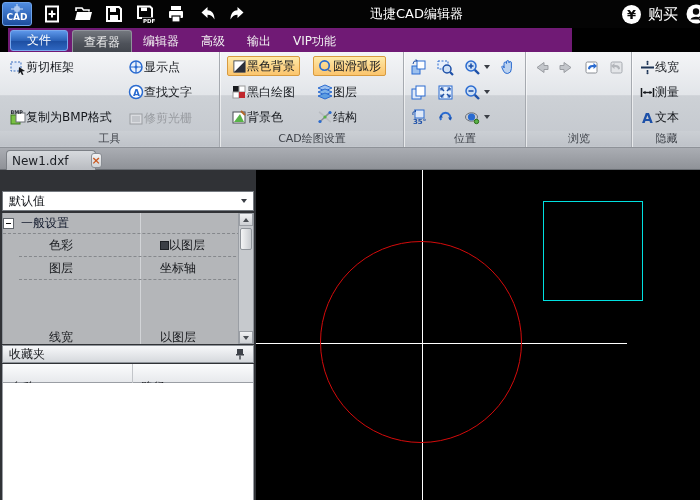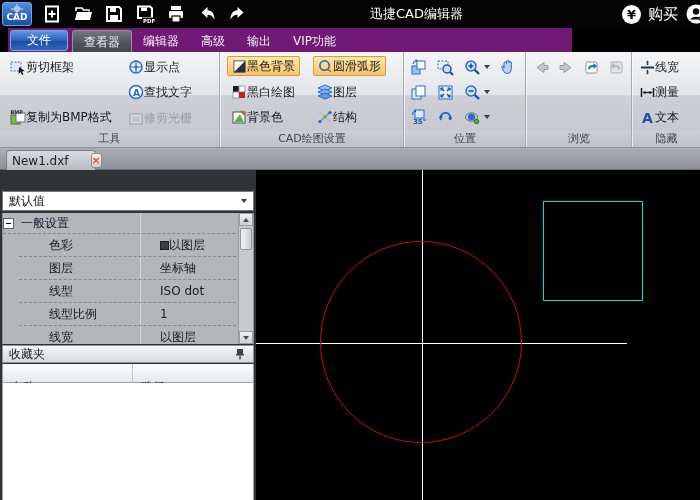--- a/index.html
+++ b/index.html
@@ -421,32 +421,20 @@
               <span class="swatch"></span>
               <span>以图层</span>
             </span>
         </div>
         <div class="grow" style="top:44px;">
           <span class="gl">图层</span>
           <span class="gv">
               <span>坐标轴</span>
             </span>
         </div>
-        <div class="grow" style="top:67px;">
-          <span class="gl">线型</span>
-          <span class="gv">
-              <span>ISO dot</span>
-            </span>
-        </div>
-        <div class="grow" style="top:90px;">
-          <span class="gl">线型比例</span>
-          <span class="gv">
-              <span>1</span>
-            </span>
-        </div>
         <div class="grow" style="top:113px;">
           <span class="gl">线宽</span>
           <span class="gv">
               <span>以图层</span>
             </span>
         </div>
         <div class="vscroll">
           <div class="sarrow" style="top:0;">
               <span class="tri-up"></span>
             </div>

